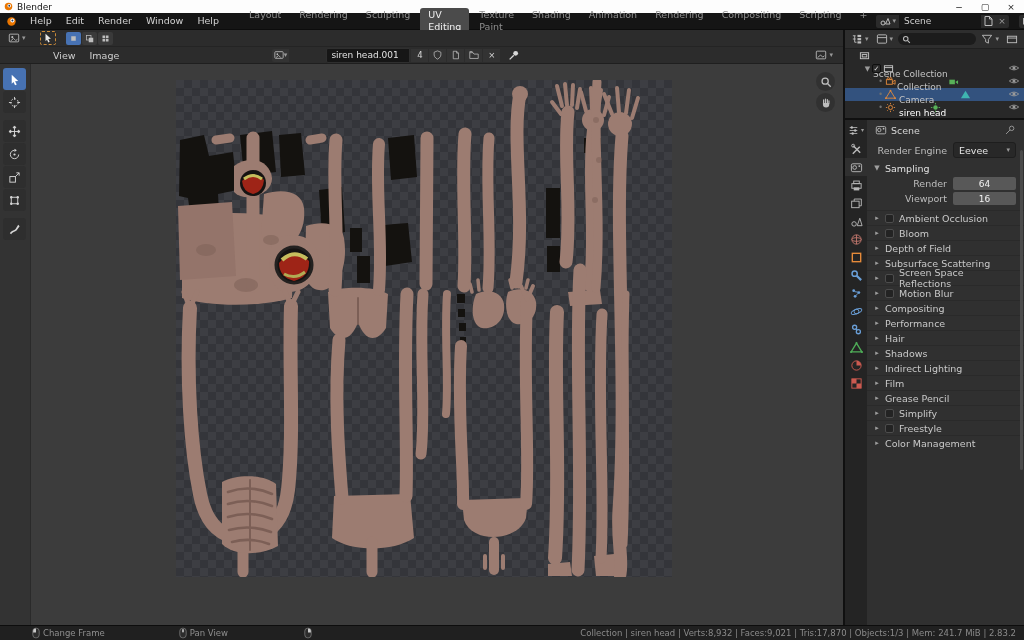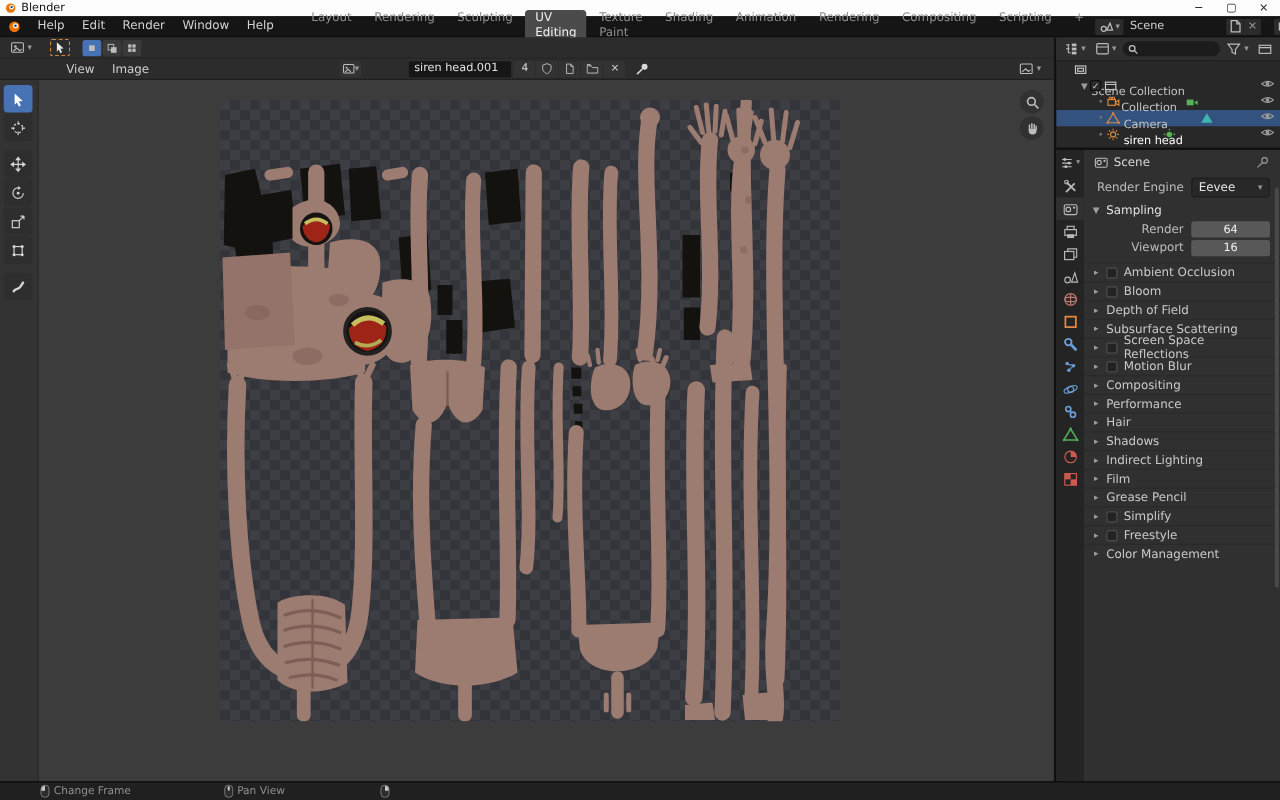--- a/index.html
+++ b/index.html
@@ -945,14 +945,15 @@
         <span class="hint">
      <span class="ic" style="width:8px;height:12px">
             <svg viewBox="0 0 10 14">
               <rect x="1" y="1" width="8" height="12" rx="3.6" fill="#2c2c2c" stroke="#7a7a7a"></rect>
               <path d="M5 1.4 A3.4 3.4 0 0 1 8.6 5 V6.5 H5 Z" fill="#c8c8c8"></path>
             </svg>
           </span>
           <span></span>
    </span>
       </span>
+    <span class="stats">Collection | siren head | Verts:8,932 | Faces:9,021 | Tris:17,870 | Objects:1/3 | Mem: 241.7 MiB | 2.83.2</span>
   </div>
 </div>
 
 </body></html>

